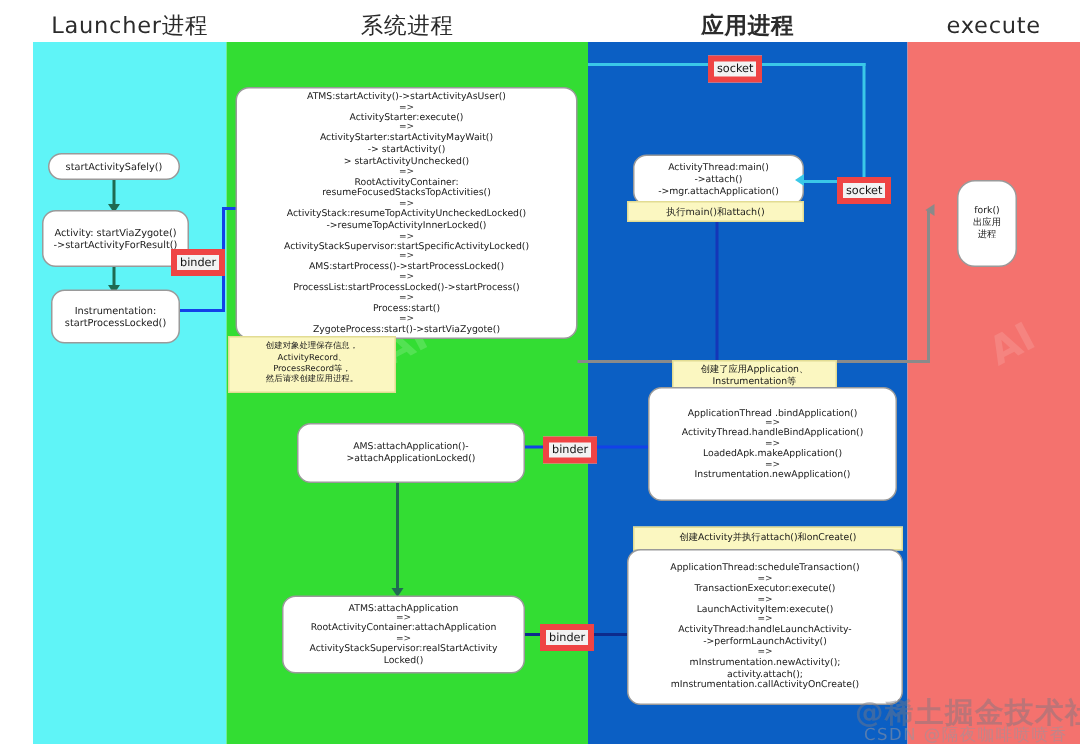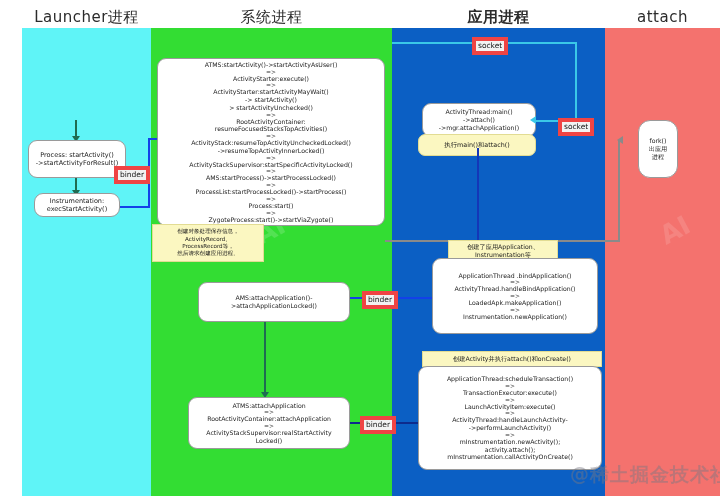--- a/index.html
+++ b/index.html
@@ -72,48 +72,53 @@
   }
 </style>
 </head>
 <body>
 
 <div id="canvas">
 
   <div class="col-head" style="left:22px;width:129px;">Launcher进程</div>
   <div class="col-head" style="left:151px;width:241px;">系统进程</div>
   <div class="col-head" style="left:392px;width:213px;font-weight:bold;">应用进程</div>
-  <div class="col-head" style="left:605px;width:115px;">attach</div>
+  <div class="col-head" style="left:605px;width:115px;">execute</div>
 
   <div class="lane lane-launcher"></div>
   <div class="lane lane-system"></div>
   <div class="lane lane-app"></div>
   <div class="lane lane-zygote"></div>
 
   <div class="wm-diag" style="left:255px;top:215px;">AI</div>
   <div class="wm-diag" style="left:660px;top:215px;color:rgba(255,255,255,.13);">AI</div>
 
+  <div class="node pill" style="left:32px;top:102px;width:88px;height:18px;font-size:6.5px;">
+    <div class="lines">
+      <span class="ln">startActivitySafely()</span>
+    </div>
+  </div>
 
   <div class="vline" style="left:75px;top:120px;height:18px;background:#1f6b52;"></div>
   <div class="arrow-d" style="left:72px;top:136px;border-top:6px solid #1f6b52;"></div>
 
   <div class="node" style="left:28px;top:140px;width:98px;height:38px;font-size:6.5px;">
     <div class="lines">
-      <span class="ln">Process: startActivity()</span>
+      <span class="ln">Activity: startViaZygote()</span>
       <span class="ln">-&gt;startActivityForResult()</span>
     </div>
   </div>
 
   <div class="vline" style="left:75px;top:178px;height:14px;background:#1f6b52;"></div>
   <div class="arrow-d" style="left:72px;top:190px;border-top:6px solid #1f6b52;"></div>
 
-  <div class="node" style="left:34px;top:193px;width:86px;height:24px;font-size:6.5px;">
+  <div class="node" style="left:34px;top:193px;width:86px;height:36px;font-size:6.5px;">
     <div class="lines">
       <span class="ln">Instrumentation:</span>
-      <span class="ln">execStartActivity()</span>
+      <span class="ln">startProcessLocked()</span>
     </div>
   </div>
 
   <div class="hline" style="left:120px;top:206px;width:30px;background:#1341E8;"></div>
   <div class="vline" style="left:148px;top:138px;height:70px;background:#1341E8;"></div>
   <div class="hline" style="left:148px;top:138px;width:22px;background:#1341E8;"></div>
   <div class="arrow-r" style="left:168px;top:134px;border-left:6px solid #1341E8;"></div>
   <div class="edge-label" style="left:114px;top:166px;">binder</div>
 
   <div class="node" style="left:157px;top:58px;width:228px;height:168px;font-size:6.2px;">
@@ -187,21 +192,21 @@
   <div class="edge-label" style="left:360px;top:416px;">binder</div>
 
   <div class="node" style="left:422px;top:103px;width:114px;height:34px;font-size:6.2px;">
     <div class="lines">
       <span class="ln">ActivityThread:main()</span>
       <span class="ln">-&gt;attach()</span>
       <span class="ln">-&gt;mgr.attachApplication()</span>
     </div>
   </div>
 
-  <div class="note" style="left:418px;top:134px;width:118px;height:22px;font-size:6.4px;border-radius:7px;">
+  <div class="note" style="left:418px;top:134px;width:118px;height:14px;font-size:6.4px;">
     <span class="ln">执行main()和attach()</span>
   </div>
 
   <div class="hline" style="left:392px;top:42px;width:185px;background:#3AC8E8;"></div>
   <div class="vline" style="left:575px;top:42px;height:80px;background:#3AC8E8;"></div>
   <div class="hline" style="left:536px;top:120px;width:40px;background:#3AC8E8;"></div>
   <div class="arrow-l" style="left:530px;top:116px;border-right:6px solid #3AC8E8;"></div>
   <div class="edge-label" style="left:472px;top:37px;">socket</div>
   <div class="edge-label" style="left:558px;top:118px;">socket</div>
 
@@ -249,14 +254,15 @@
 
   <div class="node" style="left:638px;top:120px;width:40px;height:58px;font-size:6.2px;border-radius:12px;">
     <div class="lines">
       <span class="ln">fork()</span>
       <span class="ln">出应用</span>
       <span class="ln">进程</span>
     </div>
   </div>
 
   <div class="wm-big" style="left:570px;top:462px;">@稀土掘金技术社区</div>
+  <div class="wm-small" style="left:576px;top:482px;">CSDN @隔夜咖啡喷喷香</div>
 
 </div>
 
 </body></html>

